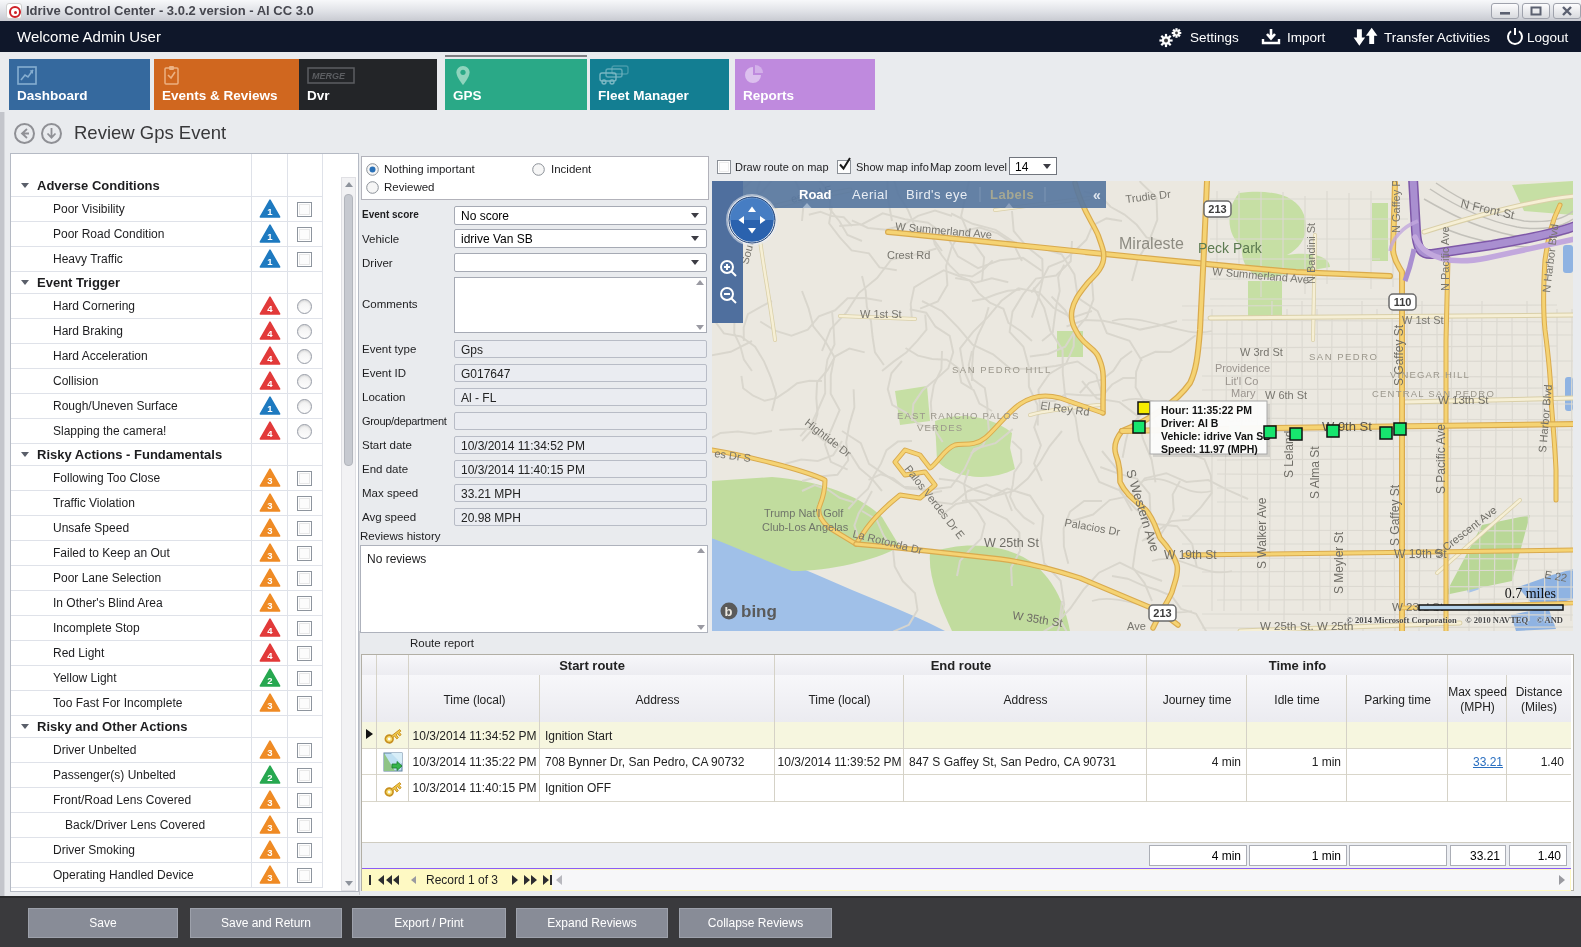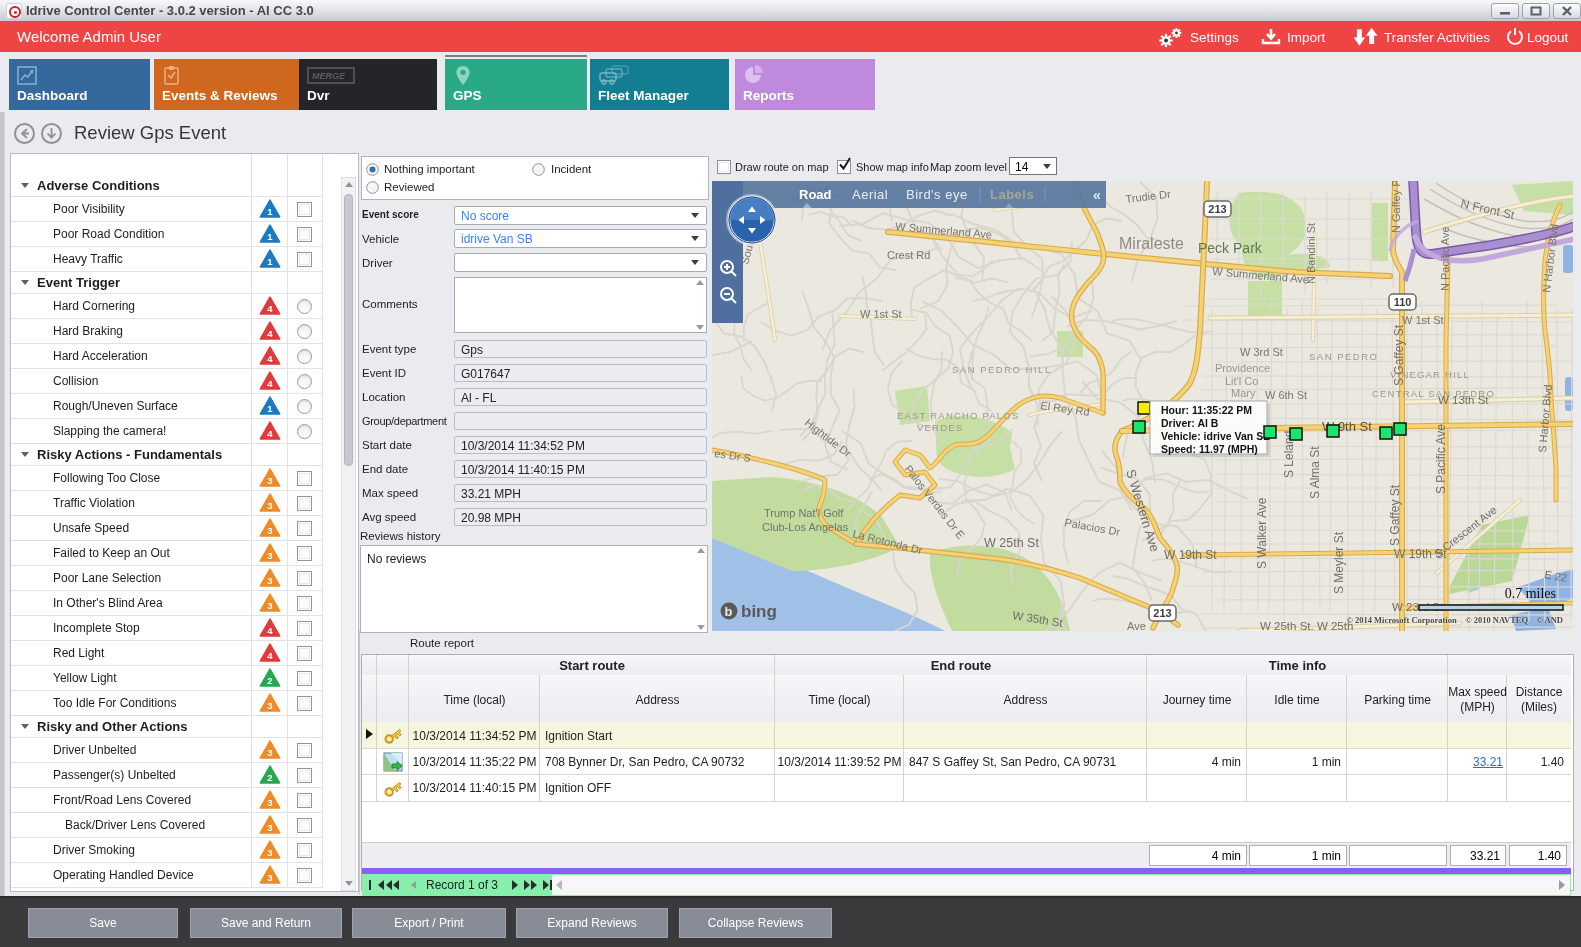--- a/index.html
+++ b/index.html
@@ -11,21 +11,21 @@
  background:linear-gradient(#f7f8fa,#dfe1e6 55%,#c8cad1);border-bottom:1px solid #98989e;}
 #title-ico{left:6px;top:3px;width:14px;height:14px;background:#fff;border-radius:3px;
  border:1px solid #d0d0d0;}
 #title-ico i{position:absolute;left:2px;top:2px;width:8px;height:8px;border:2px solid #cf2027;border-radius:50%;}
 #title-ico i:after{content:"";position:absolute;left:2.5px;top:2.5px;width:3px;height:3px;background:#cf2027;border-radius:50%;}
 #title-txt{left:26px;top:3px;font-size:13px;font-weight:bold;color:#46474f;}
 .winbtn{top:3px;width:26px;height:14px;border:1px solid #9fa2ac;border-radius:3px;
  background:linear-gradient(#fdfdfe,#d8dade);color:#5b6070;font-weight:bold;
  text-align:center;line-height:12px;font-size:10px;}
 
-#welcome{left:0;top:21px;width:1581px;height:31px;background:#ef4444;color:#fff;}
+#welcome{left:0;top:21px;width:1581px;height:31px;background:#0f172a;color:#fff;}
 #welcome .wtxt{position:absolute;left:17px;top:7px;font-size:15px;}
 .menuitem{position:absolute;top:0;height:31px;color:#fff;font-size:13.5px;}
 
 .tab{top:59px;height:51px;color:#fff;}
 .tab .lbl{position:absolute;left:8px;bottom:7px;font-size:13.5px;font-weight:bold;}
 .tab svg{position:absolute;left:8px;top:6px;}
 
 .circbtn{top:123px;width:17px;height:17px;border:2px solid #8f9095;border-radius:50%;color:#8f9095;}
 #pghead{left:74px;top:122px;font-size:18.5px;color:#38383a;}
 
@@ -41,21 +41,21 @@
 .warn svg{position:absolute;left:0;top:0;}
 .cbx{position:absolute;left:286px;width:13px;height:13px;background:#fcfcfc;border:1px solid #8e959e;
  box-shadow:inset 0 0 0 1px #fff, inset 0 0 0 2px #e8e8e8;}
 .rdo{position:absolute;left:286px;width:13px;height:13px;background:linear-gradient(#f0f0f0,#fdfdfd);
  border:1px solid #979ca6;border-radius:50%;box-shadow:inset 0 1px 2px #d5d5d5;}
 .vline{position:absolute;top:0;width:1px;background:#dfe2e9;}
 
 #tscroll{position:absolute;left:330px;top:23px;width:13px;height:712px;background:#f2f2f4;border:1px solid #e0e0e4;}
 
 .flabel{font-size:11.5px;color:#1d1d1f;}
-.dd{background:#fff;border:1px solid #a6aab4;border-radius:2px;font-size:12px;color:#3b82f6;}
+.dd{background:#fff;border:1px solid #a6aab4;border-radius:2px;font-size:12px;color:#000000;}
 .ro{background:#eaecf1;border:1px solid #b8bcc6;border-radius:2px;font-size:12px;color:#222;}
 .ddarrow{position:absolute;right:7px;top:7px;width:0;height:0;border-left:4px solid transparent;
  border-right:4px solid transparent;border-top:5px solid #3c3c44;}
 
 #mapwrap{left:712px;top:181px;width:861px;height:450px;overflow:hidden;background:#ebe9e1;}
 
 #rt{left:361px;top:654px;width:1211px;height:235px;background:#fff;border:1px solid #b2afa5;}
 .rcell{position:absolute;font-size:12px;color:#222;}
 .rline{position:absolute;background:#d5d2c7;}
 
@@ -378,21 +378,21 @@
         <span style="position:absolute;left:42px;top:5px;">Yellow Light</span>
       </div>
 <div class="warn" style="top:514px;">
         <svg width="22" height="20" viewBox="0 0 22 20">
           <path d="M11 1.2 L20.6 18 H1.4 Z" fill="#27a850" stroke="#27a850" stroke-width="1.6" stroke-linejoin="round"></path>
           <text x="11" y="16.2" text-anchor="middle" font-size="9.5" font-weight="bold" fill="#fff" font-family="Liberation Sans">2</text>
         </svg>
       </div>
 <div class="cbx" style="top:517px;"></div>
 <div class="trow" style="top:537px;height:24px;">
-        <span style="position:absolute;left:42px;top:5px;">Too Idle For Conditions</span>
+        <span style="position:absolute;left:42px;top:5px;">Too Fast For Incomplete</span>
       </div>
 <div class="warn" style="top:539px;">
         <svg width="22" height="20" viewBox="0 0 22 20">
           <path d="M11 1.2 L20.6 18 H1.4 Z" fill="#ef8b25" stroke="#ef8b25" stroke-width="1.6" stroke-linejoin="round"></path>
           <text x="11" y="16.2" text-anchor="middle" font-size="9.5" font-weight="bold" fill="#fff" font-family="Liberation Sans">3</text>
         </svg>
       </div>
 <div class="cbx" style="top:542px;"></div>
 <div class="trow cat" style="top:562px;height:21px;">
         <span class="tri-exp"></span>
@@ -993,21 +993,21 @@
       <span style="position:absolute;right:5px;top:3px;font-size:12px;">1 min</span>
     </div>
  <div class="abs" style="left:987px;top:190px;width:96px;height:19px;background:#fff;border:1px solid #abaeb6;"></div>
  <div class="abs" style="left:1088px;top:190px;width:54px;height:19px;background:#fff;border:1px solid #abaeb6;">
       <span style="position:absolute;right:5px;top:3px;font-size:12px;">33.21</span>
     </div>
  <div class="abs" style="left:1147px;top:190px;width:56px;height:19px;background:#fff;border:1px solid #abaeb6;">
       <span style="position:absolute;right:5px;top:3px;font-size:12px;">1.40</span>
     </div>
 
- <div class="abs" style="left:0;top:213px;width:1209px;height:22px;background:#86efac;border-top:6px solid #8b5cf6;">
+ <div class="abs" style="left:0;top:213px;width:1209px;height:22px;background:#fef9c3;border-top:1px solid #8b5cf6;">
   <svg style="position:absolute;left:5px;top:5px;" width="180" height="12" viewBox="0 0 180 12">
    <g fill="#2c2c30">
           <path d="M1 1 v10 M2 1 h2 v10 h-2 z"></path>
           <path d="M11 6 L17 1 V11 Z"></path>
           <path d="M23 6 L29 1 V11 Z M30 6 L36 1 V11 Z" transform="translate(-4,0)"></path>
           <path d="M44 6 L49 2 V10 Z" fill="#9a9aa0"></path>
         </g>
   </svg>
   <span style="position:absolute;left:64px;top:4px;font-size:12px;color:#222;">Record 1 of 3</span>
   <svg style="position:absolute;left:148px;top:5px;" width="90" height="12" viewBox="0 0 90 12">

